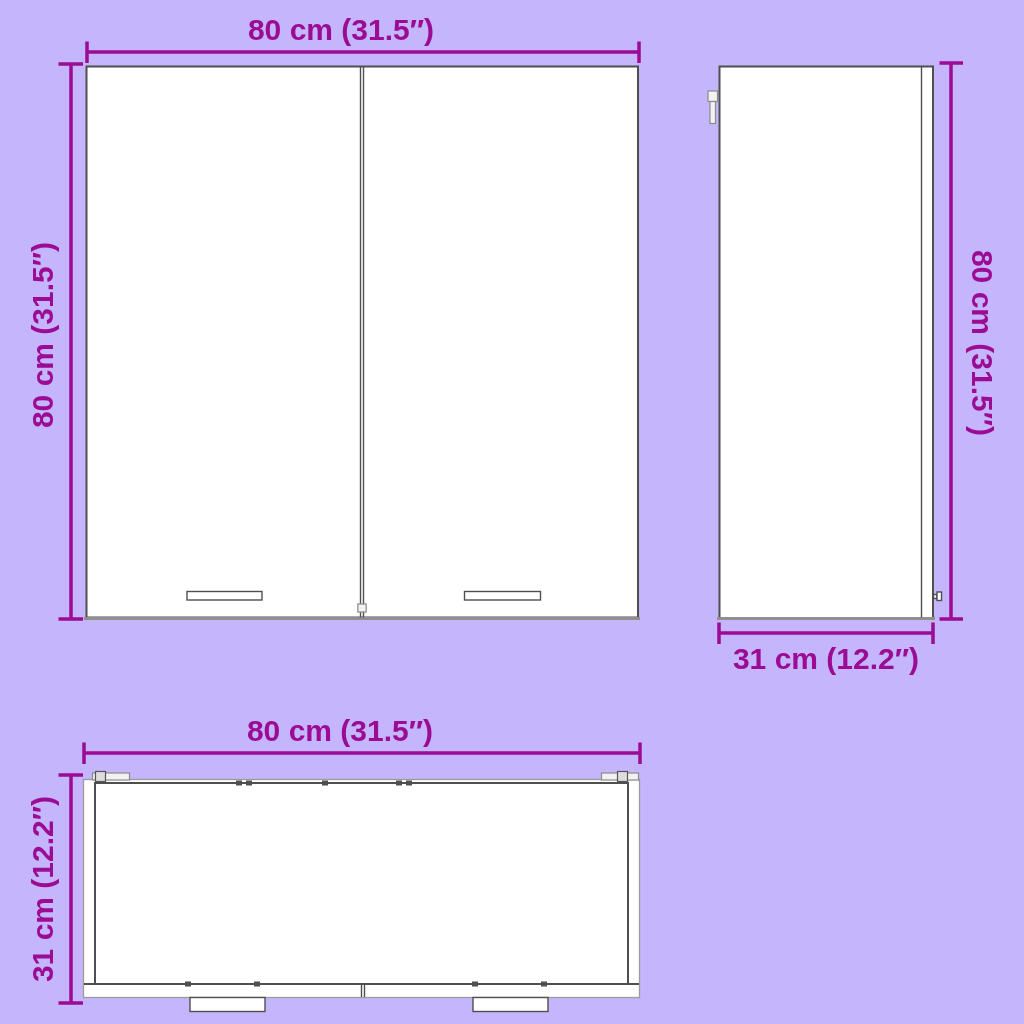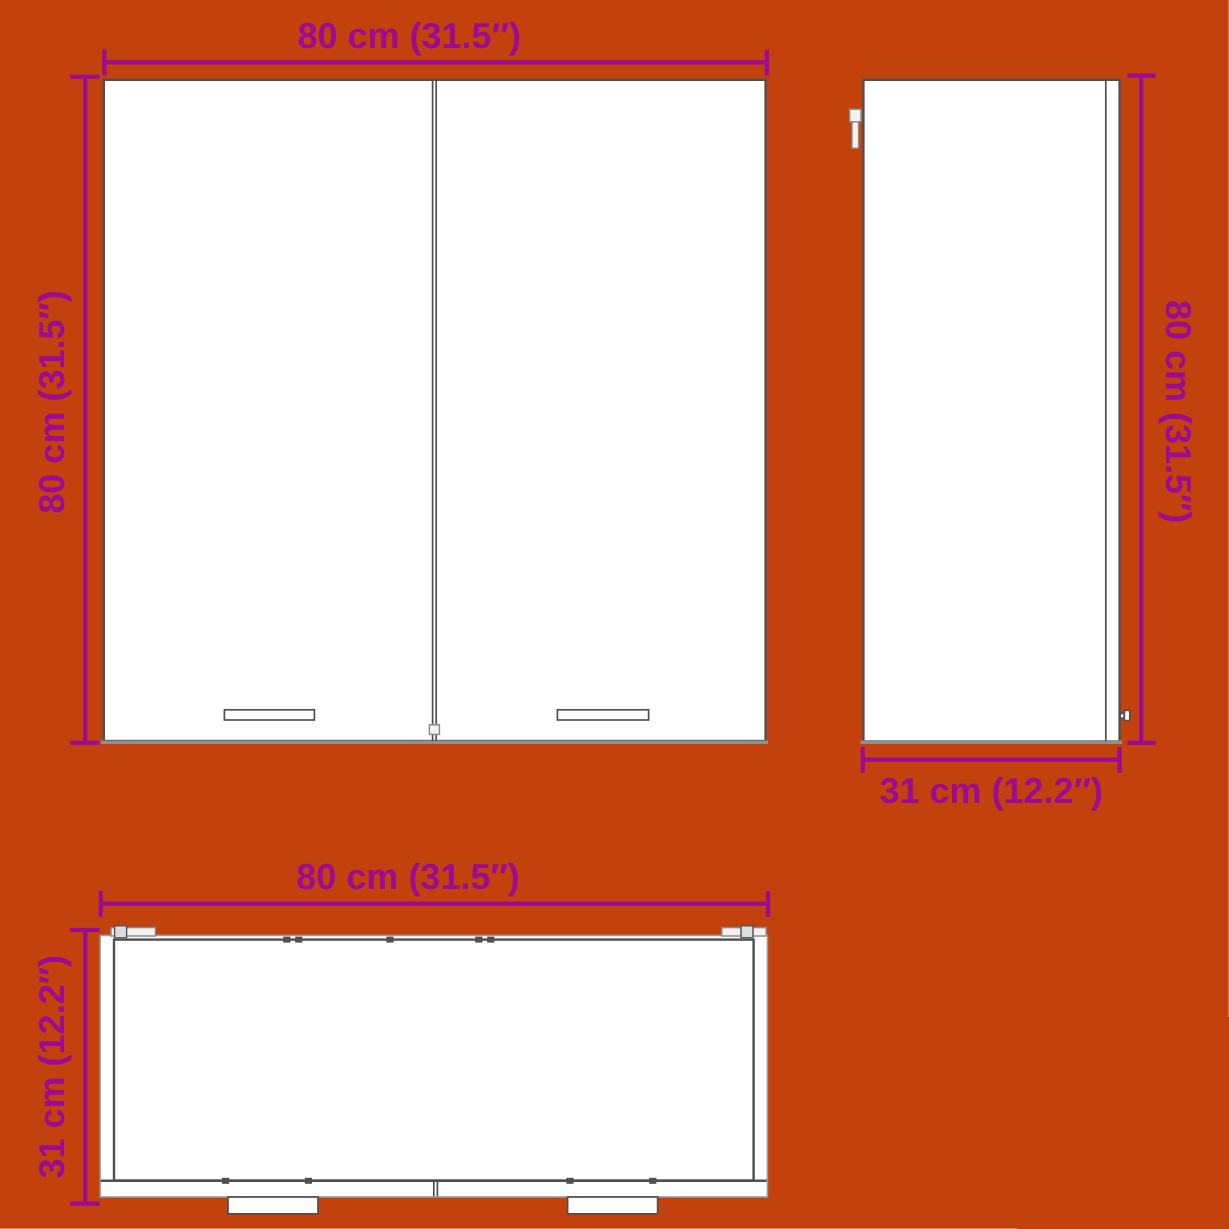--- a/index.html
+++ b/index.html
@@ -4,21 +4,21 @@
 <style>
   html, body {
     margin: 0;
     padding: 0;
     background: #ffffff;
   }
   #stage {
     position: relative;
     width: 1024px;
     height: 1024px;
-    background: #c2410c;
+    background: #c4b5fd;
     overflow: hidden;
   }
   svg { display: block; }
 
   
   .edge-dark   { stroke: #4f4f4f; stroke-width: 2;   fill: none; }
   .edge-thin   { stroke: #4f4f4f; stroke-width: 1.4; fill: none; }
   .edge-light  { stroke: #9c9c9c; stroke-width: 1.3; fill: none; }
   .edge-thick  { stroke: #8f8f8f; stroke-width: 3;   fill: none; }
   .panel       { fill: #ffffff; }

